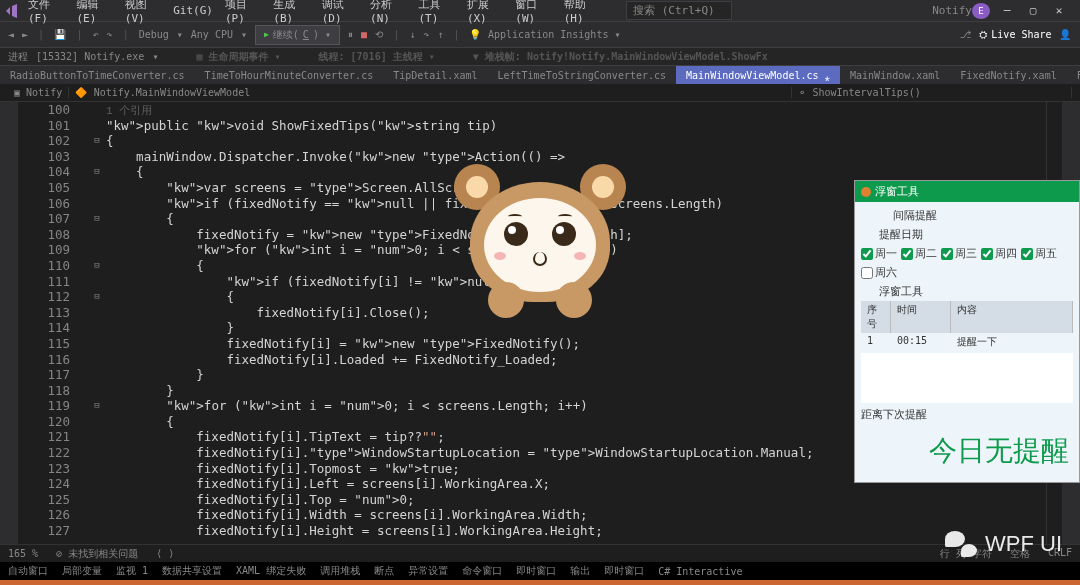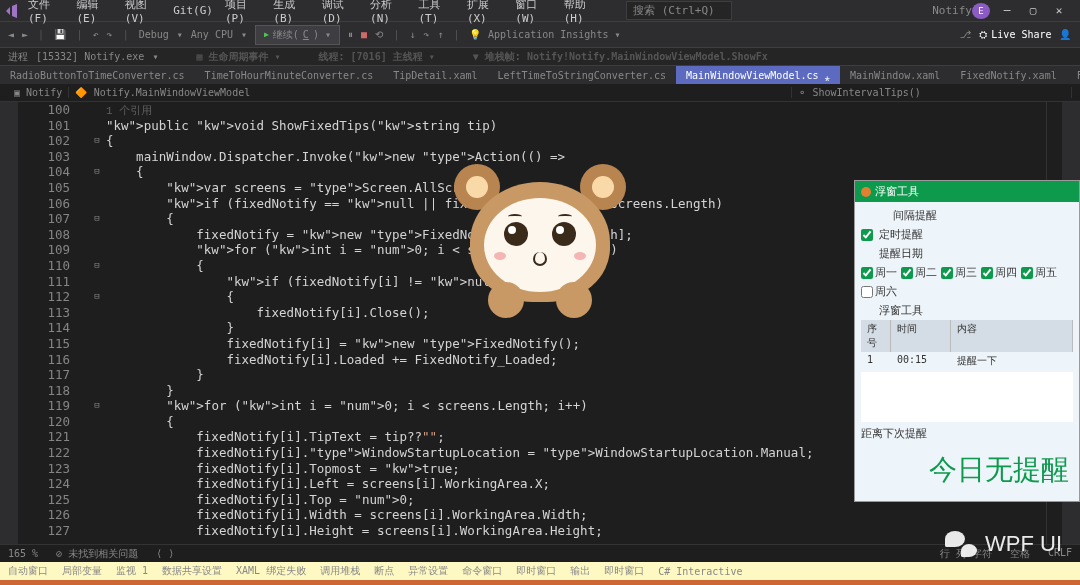--- a/index.html
+++ b/index.html
@@ -188,21 +188,21 @@
   display: flex;
   align-items: center;
   padding: 0 8px;
   font-size: 10px;
   color: #888;
   gap: 18px;
 }
 .bottom-strip .right { margin-left: auto; display: flex; gap: 18px; }
 .panel-tabs {
   height: 18px;
-  background: #fef9c3;
+  background: #000000;
   display: flex;
   align-items: center;
   padding: 0 8px;
   font-size: 10px;
   color: #888;
   gap: 14px;
 }
 .panel-tabs span { cursor: pointer; }
 .statusbar {
   height: 22px;
@@ -638,24 +638,20 @@
 </div>
 
 <div class="tool-window">
   <div class="title">
     <span class="dot"></span>
     <span>浮窗工具</span>
   </div>
   <div class="body">
     <div class="row">
         <span style="margin-left:32px;">间隔提醒</span>
-      </div>
-    <div class="row">
-        <input type="checkbox" checked="" style="">
-        <span>定时提醒</span>
       </div>
     <div class="row">
         <span style="margin-left:18px;">提醒日期</span>
       </div>
     <div class="days">
       <label>
           <input type="checkbox" checked="" style="">
           <span>周一</span>
         </label>
       <label>

